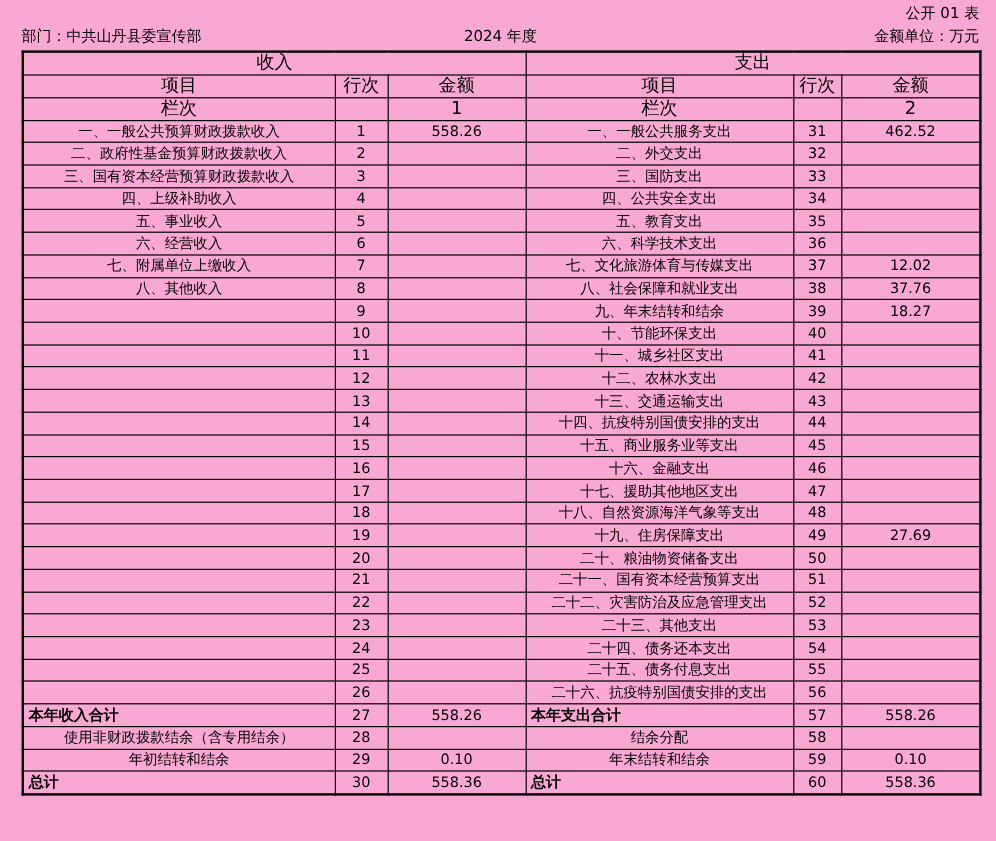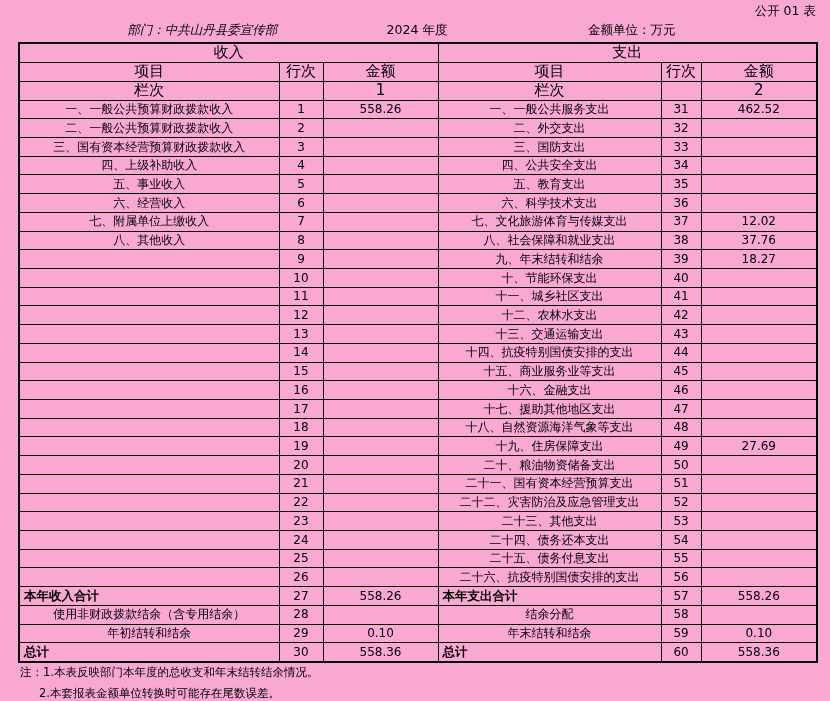--- a/index.html
+++ b/index.html
@@ -20,23 +20,23 @@
   }
   .meta-row {
     position: absolute;
     top: 22px;
     left: 18px;
     width: 798px;
     font-size: 12.5px;
     display: flex;
     align-items: baseline;
   }
-  .meta-left  { flex: 1; text-align: center; font-style: italic; }
+  .meta-left  { flex: 1; text-align: left; }
   .meta-mid   { flex: 0 0 auto; text-align: center; }
-  .meta-right { flex: 1; text-align: center; }
+  .meta-right { flex: 1; text-align: right; }
 
   table.budget {
     position: absolute;
     top: 42px;
     left: 18px;
     width: 798px;
     border-collapse: collapse;
     table-layout: fixed;
     font-size: 12px;
   }
@@ -115,21 +115,21 @@
     <tbody>
         <tr>
           <td class="item">一、一般公共预算财政拨款收入</td>
           <td class="line">1</td>
           <td class="amount">558.26</td>
           <td class="item">一、一般公共服务支出</td>
           <td class="line">31</td>
           <td class="amount">462.52</td>
         </tr>
         <tr>
-          <td class="item">二、一般公共预算财政拨款收入</td>
+          <td class="item">二、政府性基金预算财政拨款收入</td>
           <td class="line">2</td>
           <td class="amount"></td>
           <td class="item">二、外交支出</td>
           <td class="line">32</td>
           <td class="amount"></td>
         </tr>
         <tr>
           <td class="item">三、国有资本经营预算财政拨款收入</td>
           <td class="line">3</td>
           <td class="amount"></td>
@@ -349,18 +349,14 @@
           <td class="item bold">总计</td>
           <td class="line">30</td>
           <td class="amount">558.36</td>
           <td class="item bold">总计</td>
           <td class="line">60</td>
           <td class="amount">558.36</td>
         </tr>
       </tbody>
   </table>
 
-  <div class="notes">
-    <div class="note-1">注：1.本表反映部门本年度的总收支和年末结转结余情况。</div>
-    <div class="note-2">2.本套报表金额单位转换时可能存在尾数误差。</div>
-  </div>
 
 </div>
 
 </body></html>

